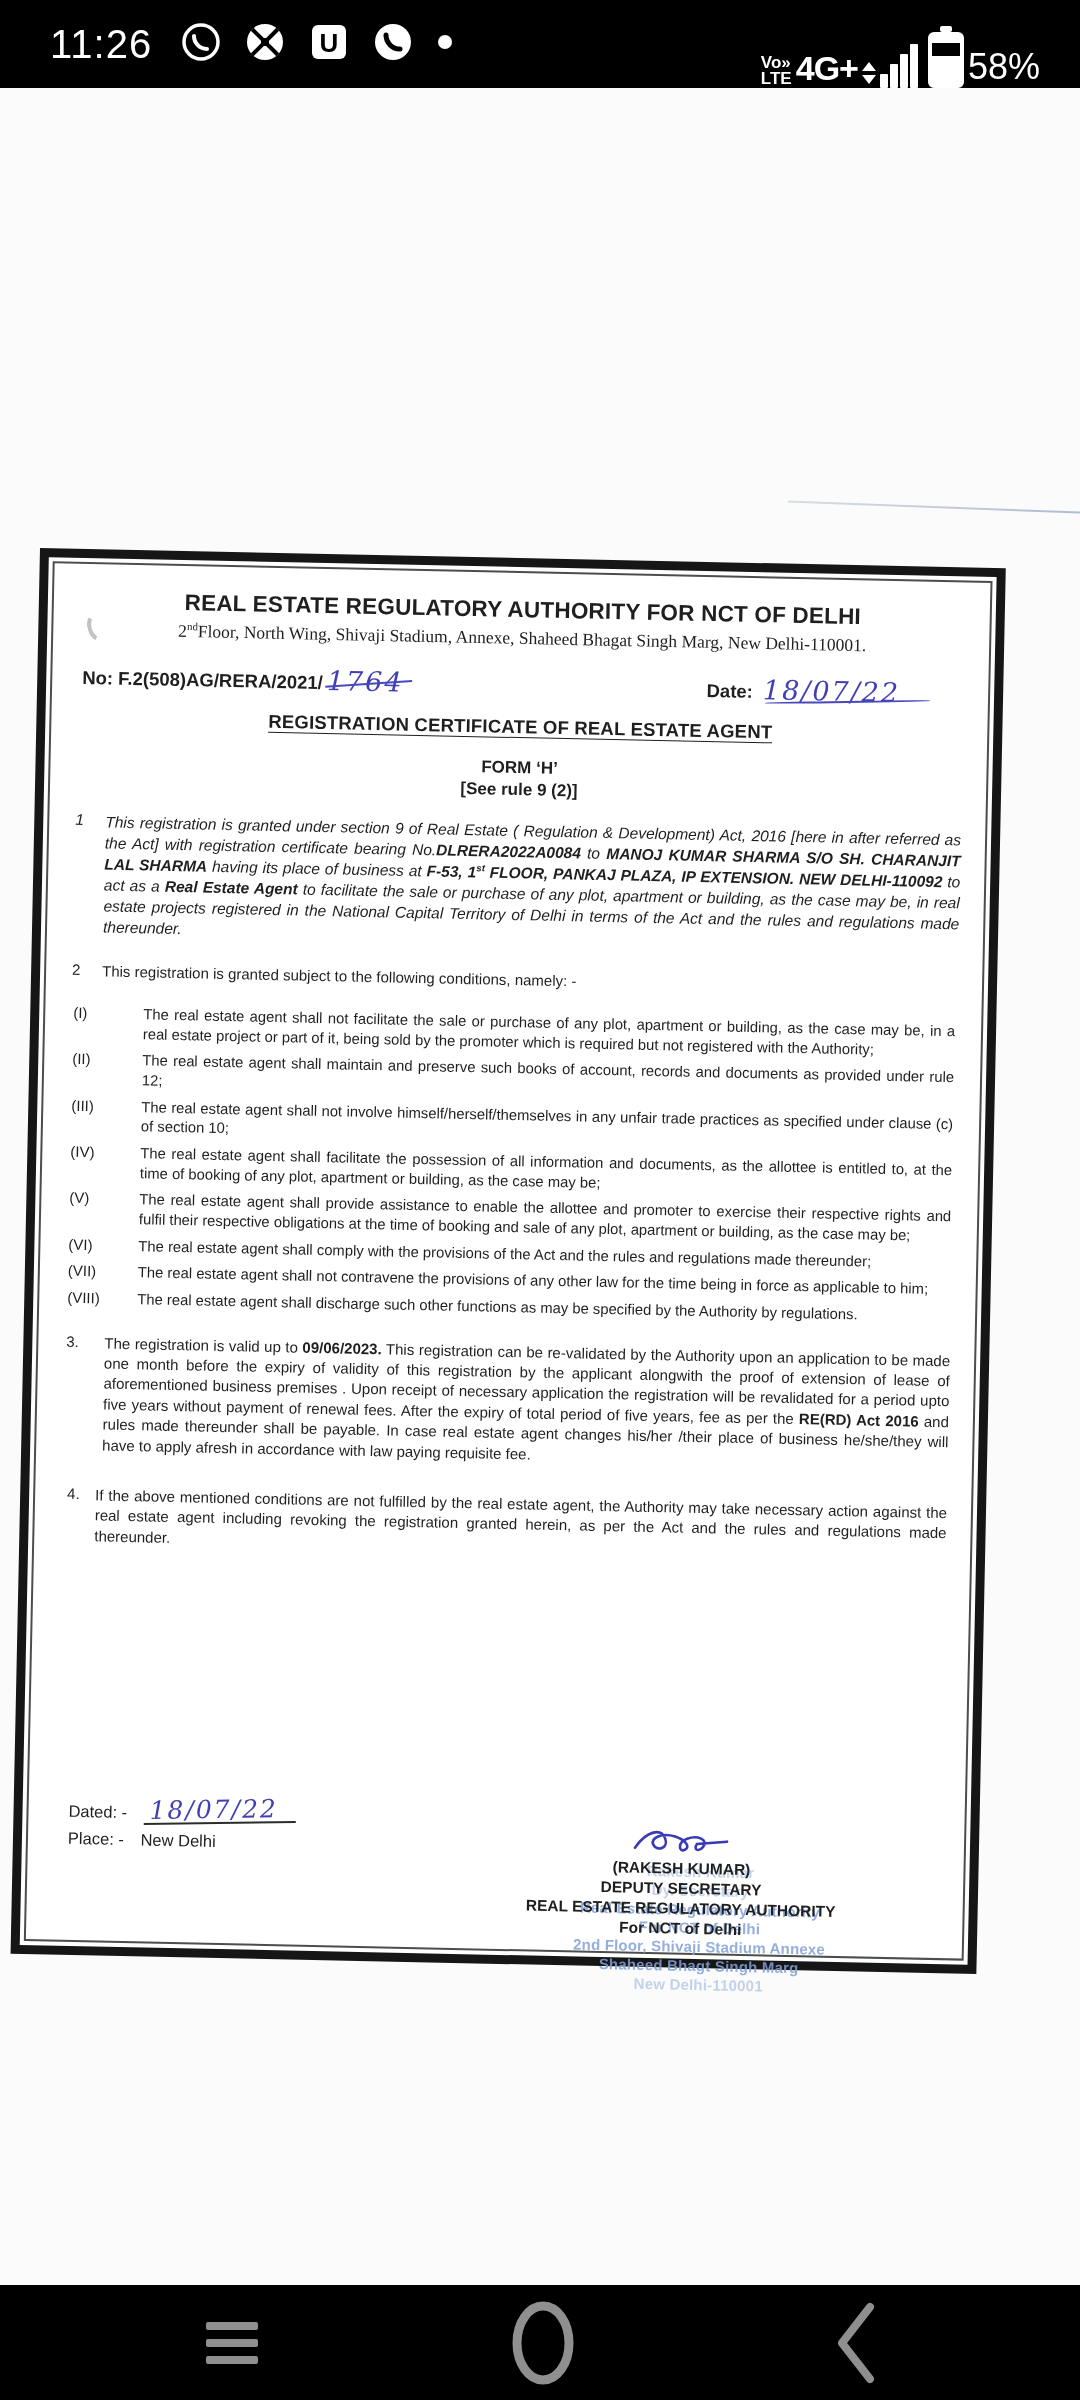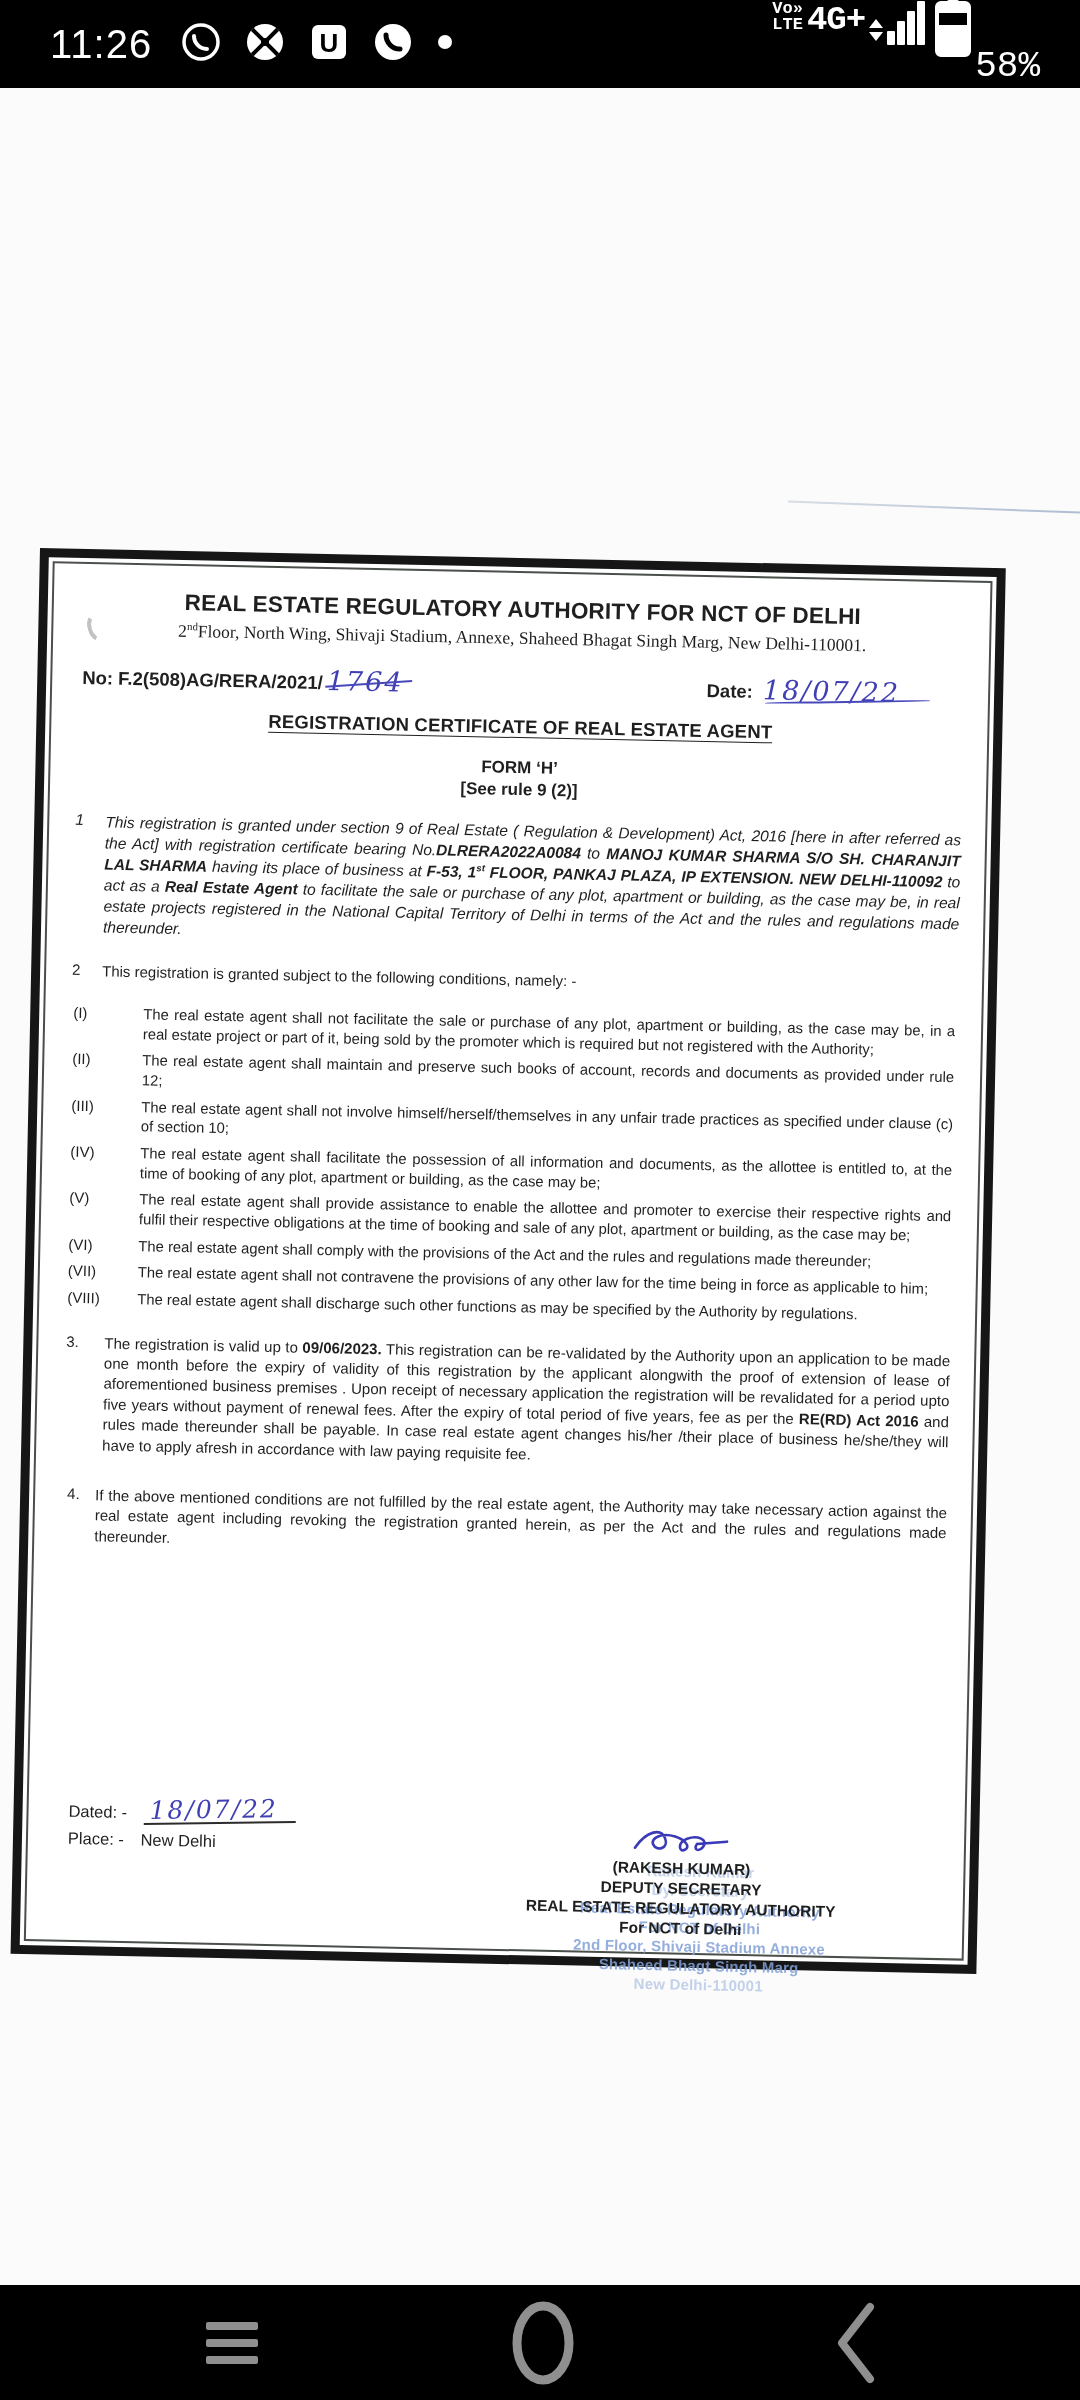--- a/index.html
+++ b/index.html
@@ -11,21 +11,21 @@
   }
   
   .statusbar {
     position:absolute; top:0; left:0; width:1080px; height:88px;
     background:#000; color:#fff; display:flex; align-items:center;
     padding:0 40px 0 50px;
   }
   .sb-time { font-size:40px; font-weight:400; letter-spacing:1px; }
   .sb-left-icons { display:flex; align-items:center; gap:22px; margin-left:28px; }
   .sb-spacer { flex:1; }
-  .sb-right { display:flex; align-items:flex-start; gap:4px;font-family:Liberation Mono, monospace; }
+  .sb-right { display:flex; align-items:flex-end; gap:4px; }
   .volte { display:flex; flex-direction:column; line-height:0.95; font-weight:bold; font-size:17px; text-align:left; }
   .net4g { font-size:34px; font-weight:bold; letter-spacing:-1px; }
   .sigwrap { display:flex; align-items:flex-end; gap:2px; height:44px; }
   .sigarrows { display:flex; flex-direction:column; gap:4px; margin-right:2px; margin-bottom:4px;}
   .arr-up { width:0;height:0;border-left:7px solid transparent;border-right:7px solid transparent;border-bottom:9px solid #fff;}
   .arr-dn { width:0;height:0;border-left:7px solid transparent;border-right:7px solid transparent;border-top:9px solid #fff;}
   .bar { width:8px; background:#fff; border-radius:1px; }
   .battery { position:relative; width:36px; height:56px; border:4px solid #fff; border-radius:6px; margin-left:6px; }
   .battery:before { content:""; position:absolute; top:-10px; left:8px; width:12px; height:6px; background:#fff; border-radius:2px; }
   .battery .fill { position:absolute; left:0; right:0; bottom:0; height:58%; background:#fff; }

